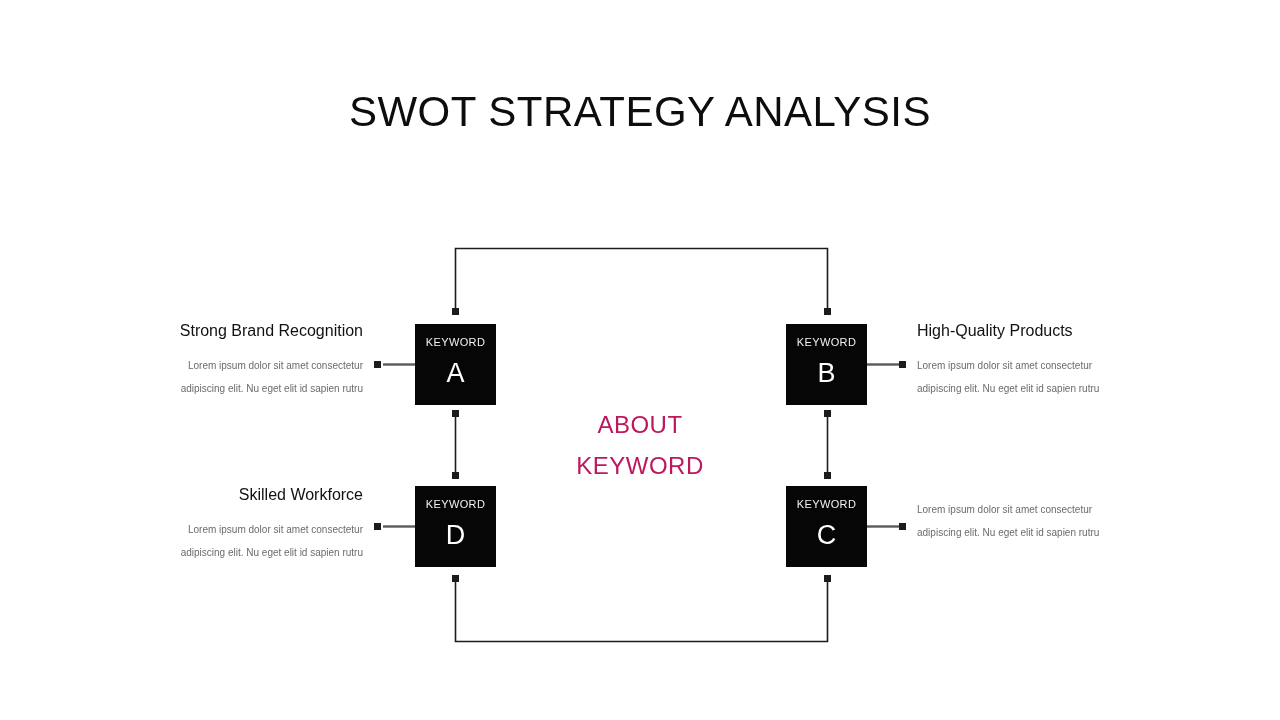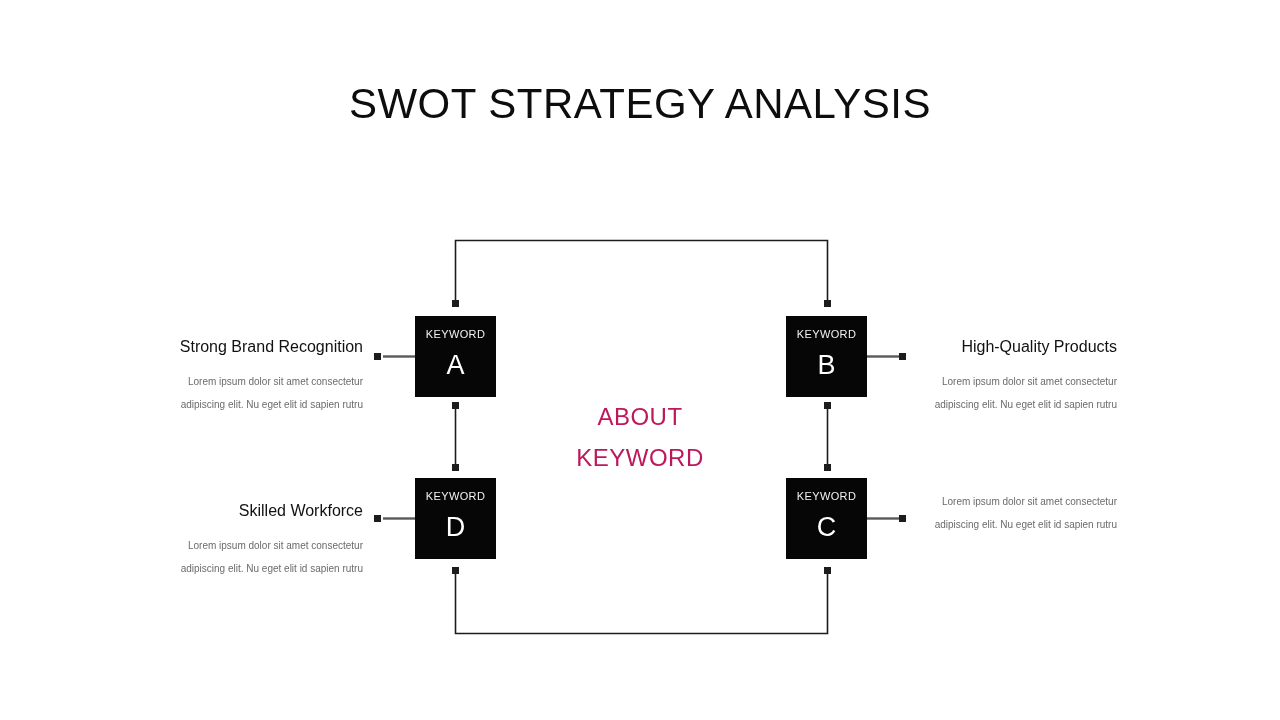--- a/index.html
+++ b/index.html
@@ -38,21 +38,21 @@
     font-weight: 400;
     line-height: 28px;
     color: #1a1a1a;
     white-space: nowrap;
   }
 
   
   .stage {
     position: absolute;
     left: 0;
-    top: 0;
+    top: 8px;
     width: 1280px;
     height: 520px;
   }
 
   
   .kbox {
     position: absolute;
     width: 81px;
     height: 81px;
     background: #060606;
@@ -89,34 +89,33 @@
   .tblock {
     position: absolute;
     width: 200px;
   }
   .tblock .thead {
     font-size: 16px;
     line-height: 20px;
     font-weight: 400;
     color: #111111;
     white-space: nowrap;
-    margin-top: 24px;
   }
   .tblock .tbody {
     margin-top: 14px;
     font-size: 10px;
     line-height: 22.5px;
     font-weight: 400;
     color: #6b6b6b;
   }
   .tblock.left {
     text-align: right;
   }
   .tblock.right {
-    text-align: right;
+    text-align: left;
   }
   .tblock.left .thead { margin-right: 0; }
 
   #text-a { left: 163px; top: 313px; }
   #text-b { left: 917px; top: 313px; }
   #text-d { left: 163px; top: 477px; }
   #text-c { left: 917px; top: 477px; }
 
   
   .center-text {

